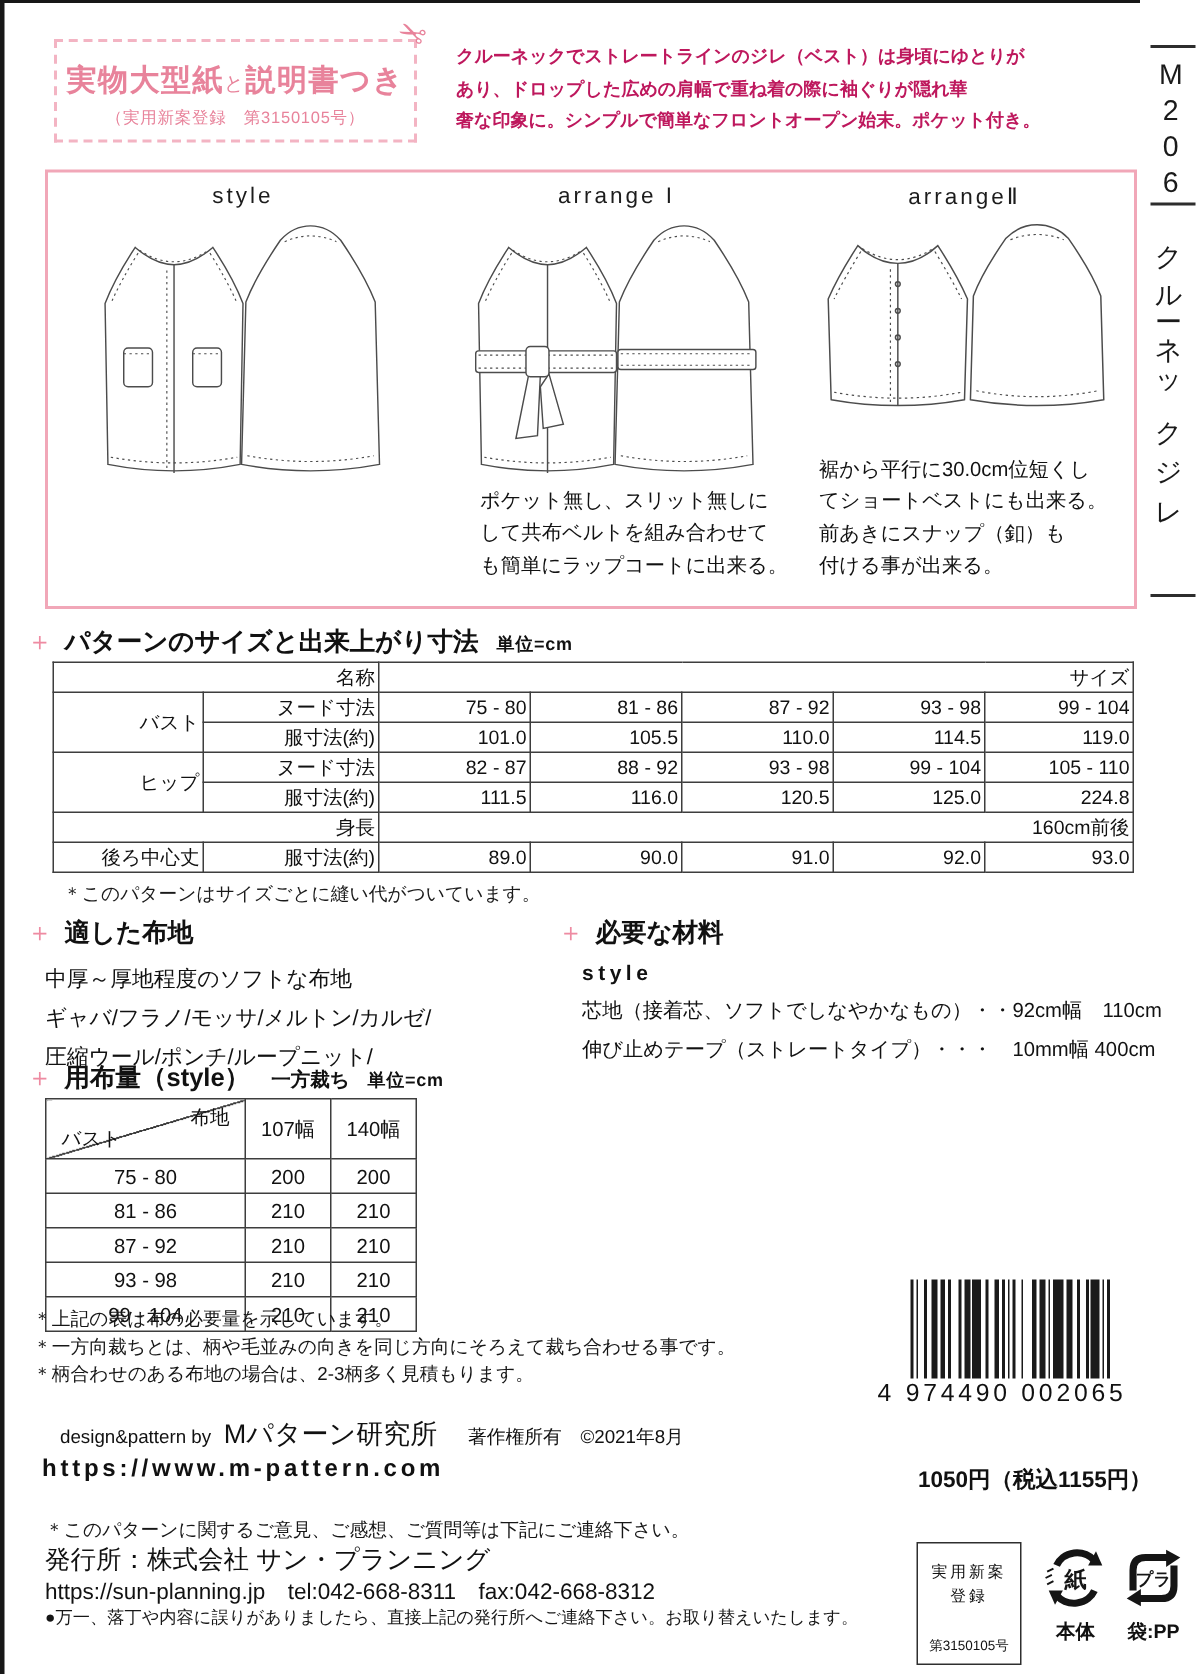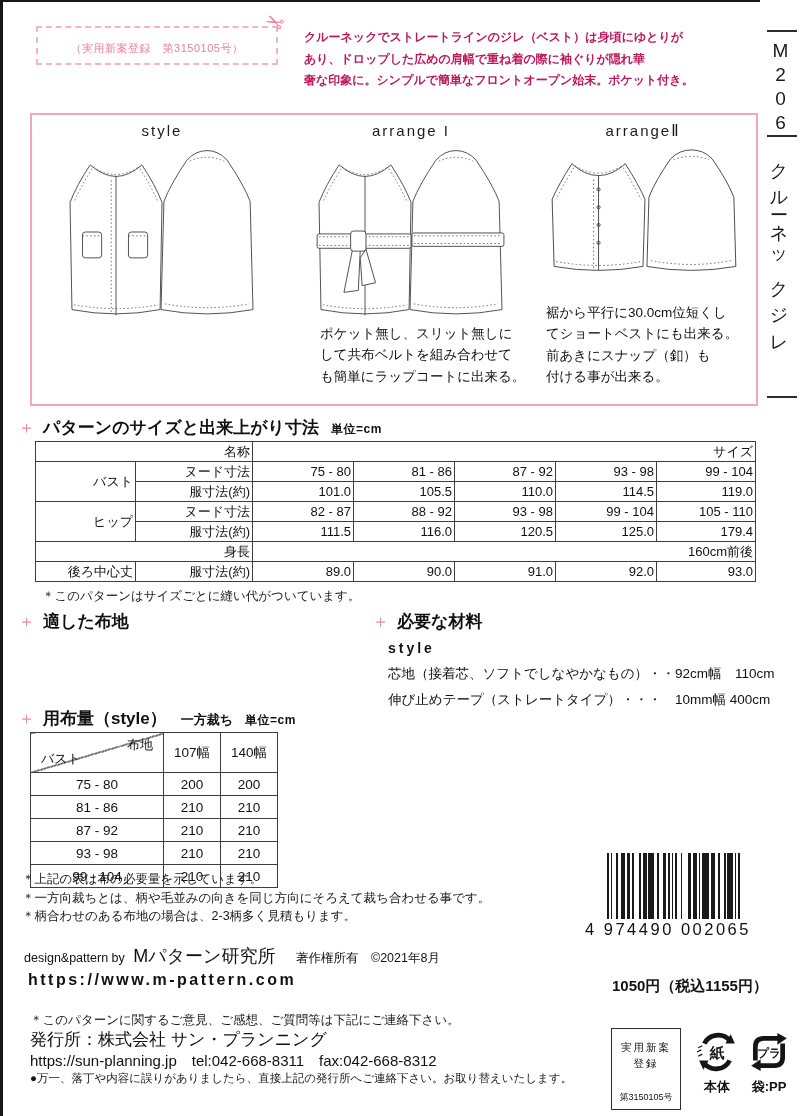--- a/index.html
+++ b/index.html
@@ -75,21 +75,21 @@
   .notes{position:absolute;left:22px;top:870px;font-size:12.5px;line-height:1.48;
          white-space:pre-line;color:#161616;}
 
   
   .barcode{position:absolute;left:585px;top:853px;width:178px;}
   .bars{display:flex;height:66px;margin-left:22px;align-items:stretch;}
   .barcode-digits{font-size:16.5px;letter-spacing:2.5px;margin-top:1px;color:#111;
                   font-family:"Liberation Sans","DejaVu Sans",sans-serif;}
 
   
-  .credits{position:absolute;left:24px;top:944px;color:#111;}
+  .credits{position:absolute;left:40px;top:944px;color:#111;}
   .credits .pre{font-size:12.5px;}
   .credits .studio{font-size:18px;margin:0 4px;}
   .credits .rights{font-size:12.5px;margin-left:12px;}
   .m-url{position:absolute;left:28px;top:971px;font-size:16px;font-weight:bold;
          letter-spacing:2.5px;color:#111;}
   .price{position:absolute;left:612px;top:977px;font-size:15px;font-weight:bold;color:#111;}
 
   
   .pub-feedback{position:absolute;left:30px;top:1012px;font-size:12.5px;color:#161616;}
   .pub-name{position:absolute;left:30px;top:1028px;font-size:17px;color:#111;}
@@ -110,20 +110,21 @@
 </style>
 </head>
 <body>
 
 <div class="page">
   <div class="edge-left"></div>
   <div class="edge-top"></div>
 
   <div class="stamp">
     <span class="scissors">✂</span>
+    <div class="stamp-line2"><span>実物大型紙</span><span class="mid">と</span><span>説明書つき</span></div>
     <div class="stamp-line3">（実用新案登録　第3150105号）</div>
   </div>
 
   <div class="description">クルーネックでストレートラインのジレ（ベスト）は身頃にゆとりが
 あり、ドロップした広めの肩幅で重ね着の際に袖ぐりが隠れ華
 奢な印象に。シンプルで簡単なフロントオープン始末。ポケット付き。</div>
 
   <div class="sidebar-rule" style="top:30px;"></div>
   <div class="sidebar-model">M206</div>
   <div class="sidebar-rule" style="top:135px;"></div>
@@ -249,21 +250,21 @@
       <td>93 - 98</td>
       <td>99 - 104</td>
       <td>105 - 110</td>
     </tr>
     <tr>
       <td>服寸法(約)</td>
       <td>111.5</td>
       <td>116.0</td>
       <td>120.5</td>
       <td>125.0</td>
-      <td>179.4</td>
+      <td>224.8</td>
     </tr>
     <tr>
       <td colspan="2">身長</td>
       <td colspan="5">160cm前後</td>
     </tr>
     <tr>
       <td>後ろ中心丈</td>
       <td>服寸法(約)</td>
       <td>89.0</td>
       <td>90.0</td>
@@ -271,20 +272,23 @@
       <td>92.0</td>
       <td>93.0</td>
     </tr>
   </tbody>
     </table>
   <div class="tnote">＊このパターンはサイズごとに縫い代がついています。</div>
 
   <div class="sec-title" style="left:18px;top:610px;">
     <span class="plus">＋</span><span>適した布地</span>
   </div>
+  <div class="fabric-body">中厚～厚地程度のソフトな布地
+ギャバ/フラノ/モッサ/メルトン/カルゼ/
+圧縮ウール/ポンチ/ループニット/</div>
 
   <div class="sec-title" style="left:372px;top:610px;">
     <span class="plus">＋</span><span>必要な材料</span>
   </div>
   <div class="mat-style">style</div>
   <div class="mat-items">芯地（接着芯、ソフトでしなやかなもの）・・92cm幅　110cm
 伸び止めテープ（ストレートタイプ）・・・　10mm幅  400cm</div>
 
   <div class="sec-title" style="left:18px;top:707px;text-align:center;">
     <span class="plus">＋</span><span>用布量（style）</span><span class="subnote">一方裁ち</span><span class="unit">単位=cm</span>

